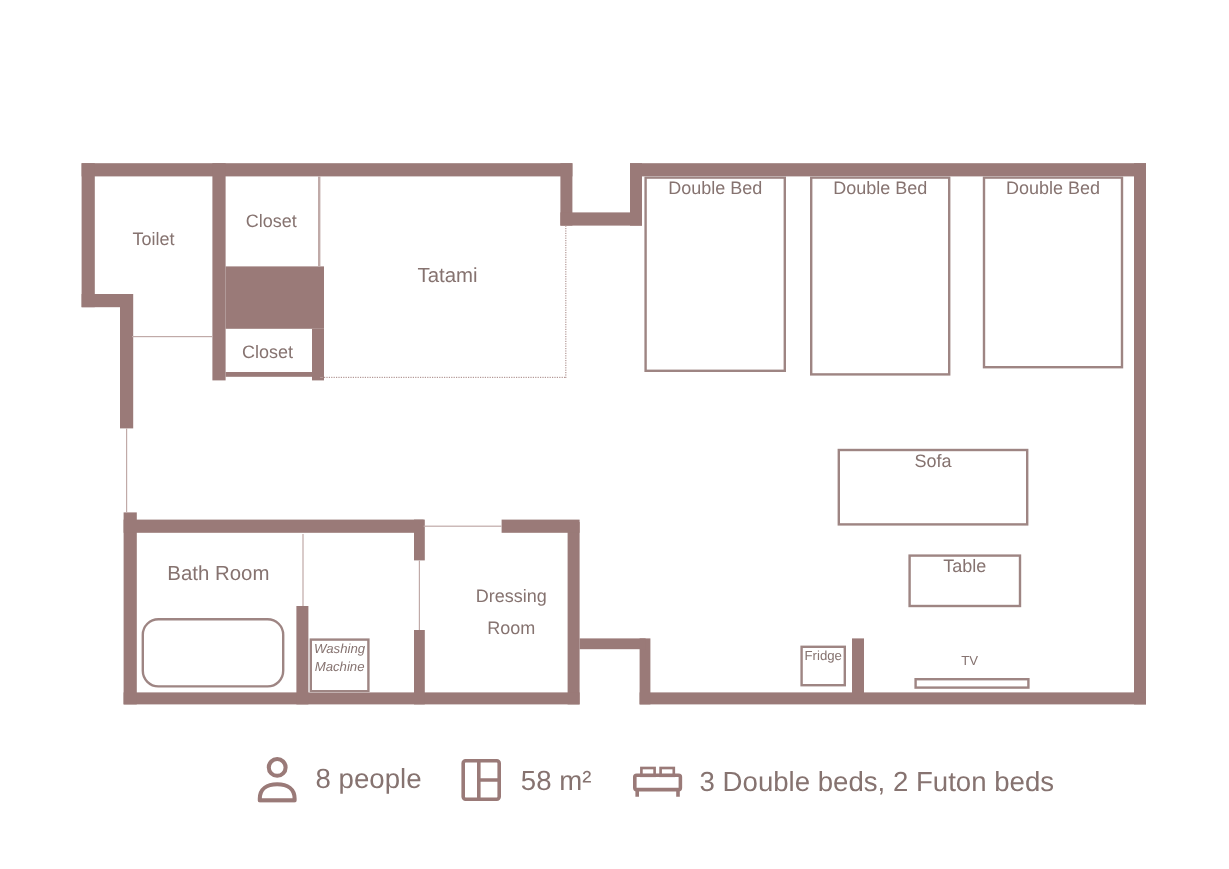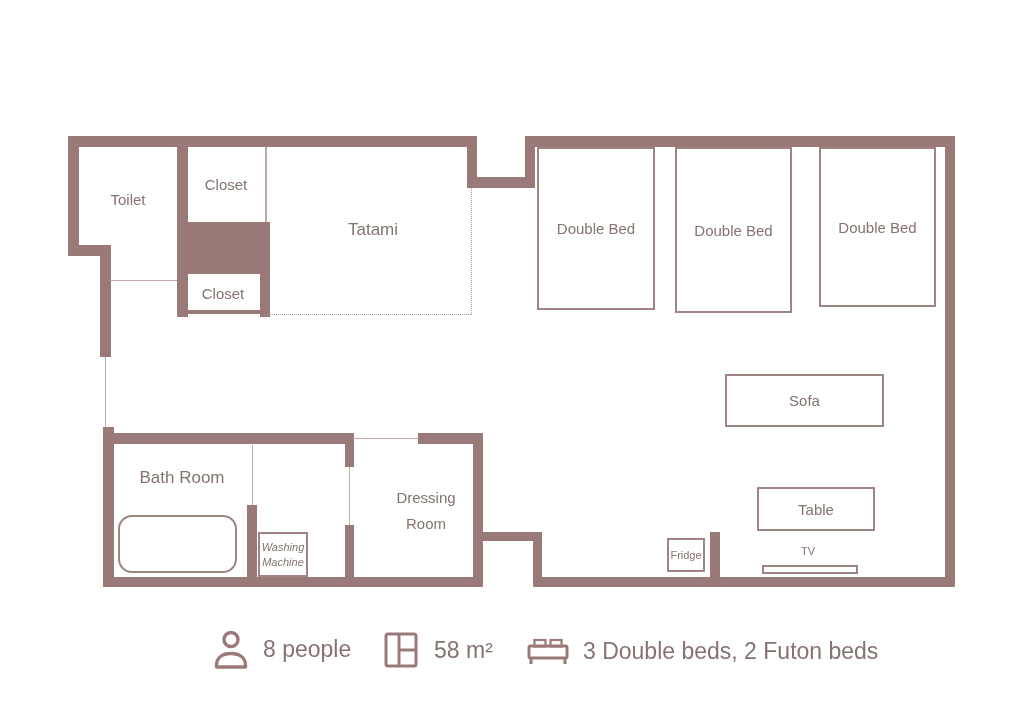--- a/index.html
+++ b/index.html
@@ -11,21 +11,21 @@
   }
   *{box-sizing:border-box;margin:0;padding:0;}
   html,body{background:#ffffff;}
   body{font-family:"Liberation Sans", sans-serif;}
   .canvas{position:relative;width:1024px;height:724px;background:#fff;overflow:hidden;}
   .wall{position:absolute;background:var(--wall);}
   .tline{position:absolute;background:var(--door-line);}
   .dotted-v{position:absolute;width:0;border-left:1px dotted var(--dotted);}
   .dotted-h{position:absolute;height:0;border-top:1px dotted var(--dotted);}
   .fbox{position:absolute;border:2px solid var(--furniture-border);background:#fff;
-        display:flex;align-items:center;justify-content:center;text-align:center;
+        display:flex;justify-content:center;text-align:center;
         color:var(--text);font-size:15px;}
   .rlabel{position:absolute;color:var(--text);text-align:center;font-size:15px;line-height:1.25;}
   .big{font-size:17px;}
   .small{font-size:11px;line-height:1.35;}
   .legend-item{position:absolute;display:flex;align-items:center;color:var(--text);font-size:23px;}
   .legend-item svg{color:var(--wall);flex:none;}
   .legend-text{white-space:nowrap;}
   .closet-bottom-box{position:absolute;border-bottom:4px solid var(--wall);background:transparent;}
 </style>
 </head>
@@ -72,24 +72,24 @@
 
   <div class="fbox" style="left:537px;top:147px;width:118px;height:163px;">
     <span>Double Bed</span>
   </div>
   <div class="fbox" style="left:675px;top:147px;width:117px;height:166px;">
     <span>Double Bed</span>
   </div>
   <div class="fbox" style="left:819px;top:147px;width:117px;height:160px;">
     <span>Double Bed</span>
   </div>
-  <div class="fbox" style="left:725px;top:374px;width:159px;height:53px;">
+  <div class="fbox" style="left:698px;top:374px;width:159px;height:64px;">
     <span>Sofa</span>
   </div>
-  <div class="fbox" style="left:757px;top:487px;width:118px;height:44px;">
+  <div class="fbox" style="left:757px;top:462px;width:94px;height:44px;">
     <span>Table</span>
   </div>
   <div class="fbox" style="left:762px;top:565px;width:96px;height:9px;"></div>
   <div class="rlabel small" style="left:778px;top:544px;width:60px;">TV</div>
   <div class="fbox small" style="left:667px;top:538px;width:38px;height:34px;">
     <span>Fridge</span>
   </div>
   <div class="fbox small" style="left:258px;top:532px;width:50px;height:45px;font-style:italic;">
     <span>Washing Machine</span>
   </div>

